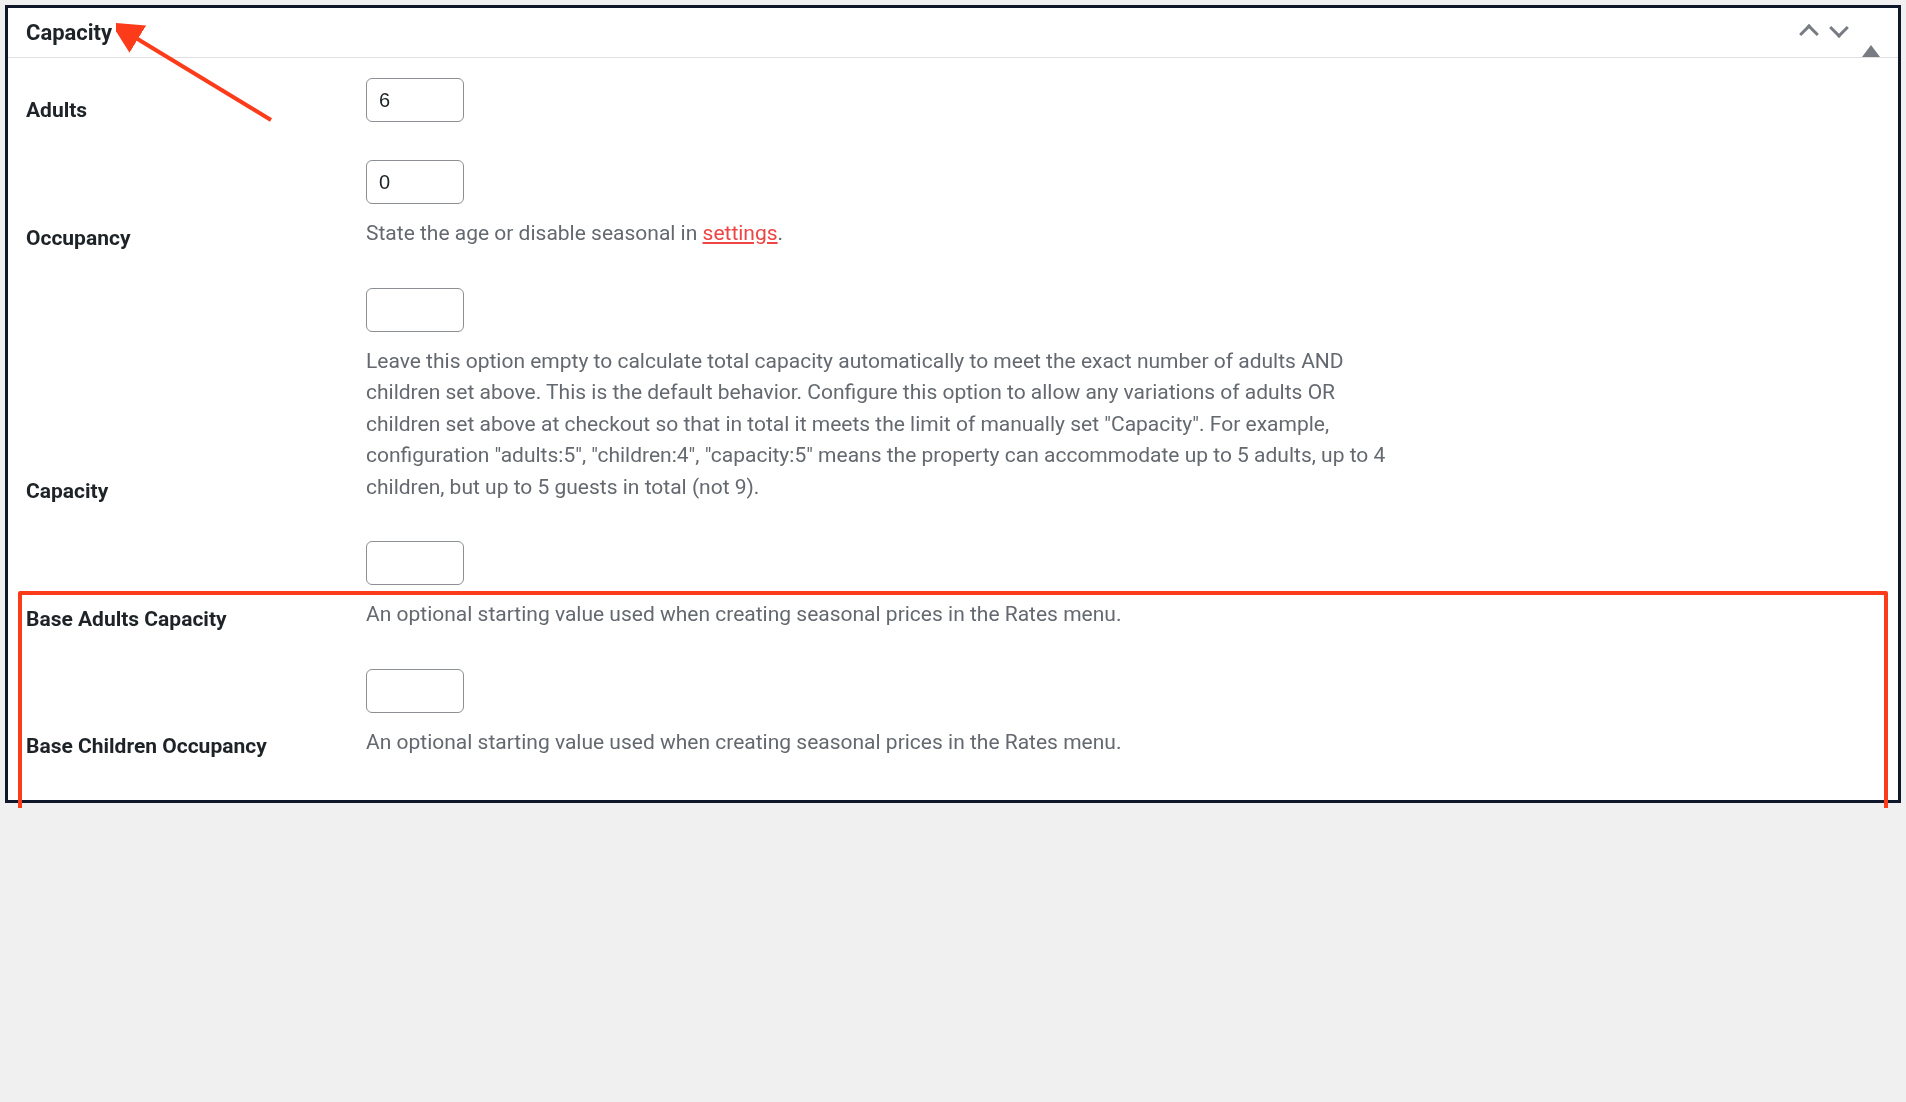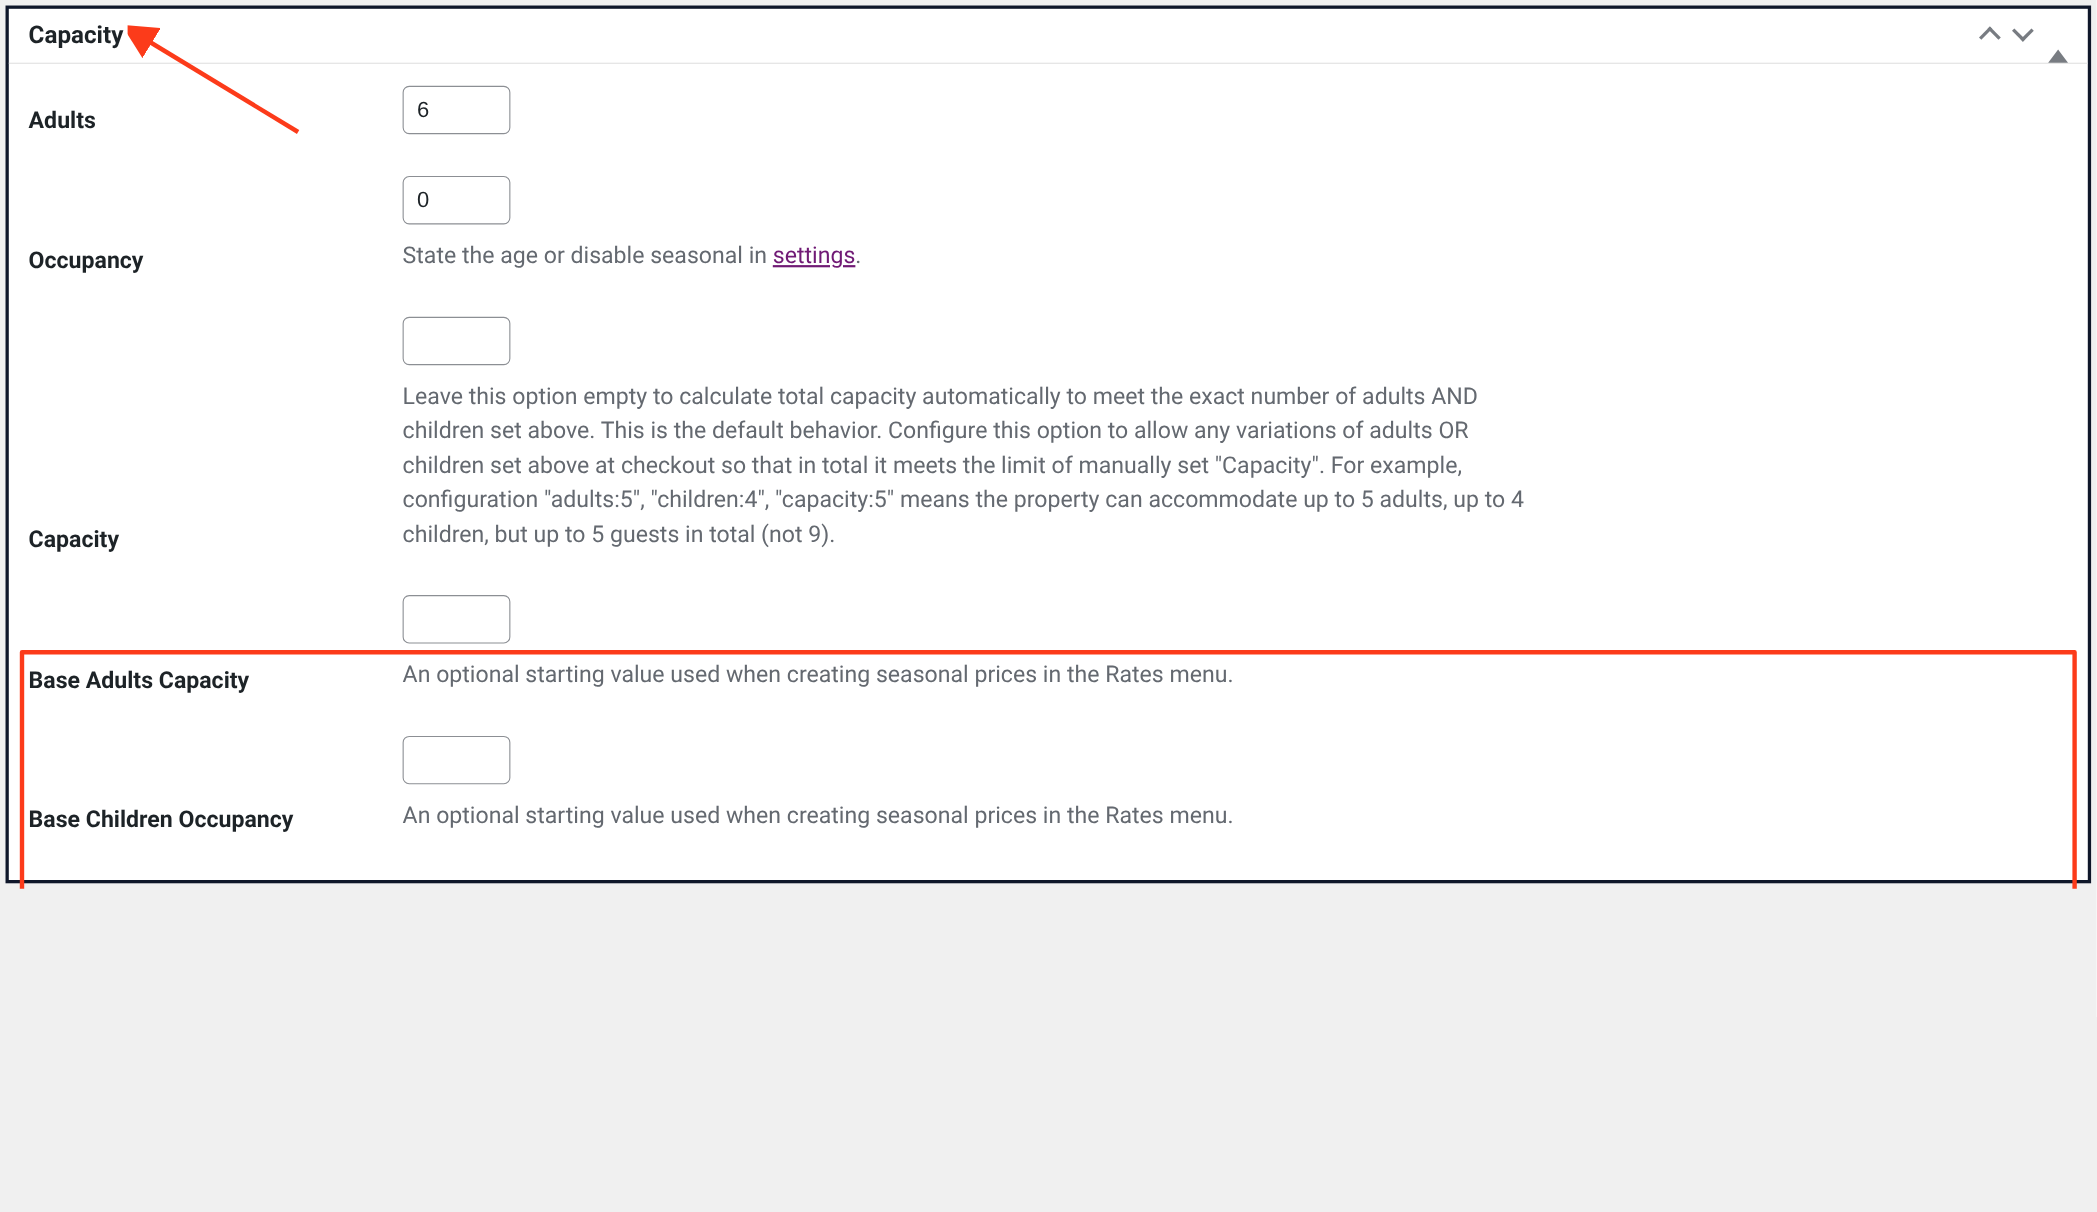--- a/index.html
+++ b/index.html
@@ -74,21 +74,21 @@
       color: #1d2327;
     }
     .form-help {
       margin-top: 14px;
       font-size: 21px;
       color: #646970;
       line-height: 1.5;
       max-width: 1040px;
     }
     .link {
-      color: #701a75;
+      color: #ef4444;
       text-decoration: underline;
     }
     .arrow-annotation {
       position: absolute;
       left: 108px;
       top: 12px;
       pointer-events: none;
     }
     .highlight-box {
       position: absolute;

